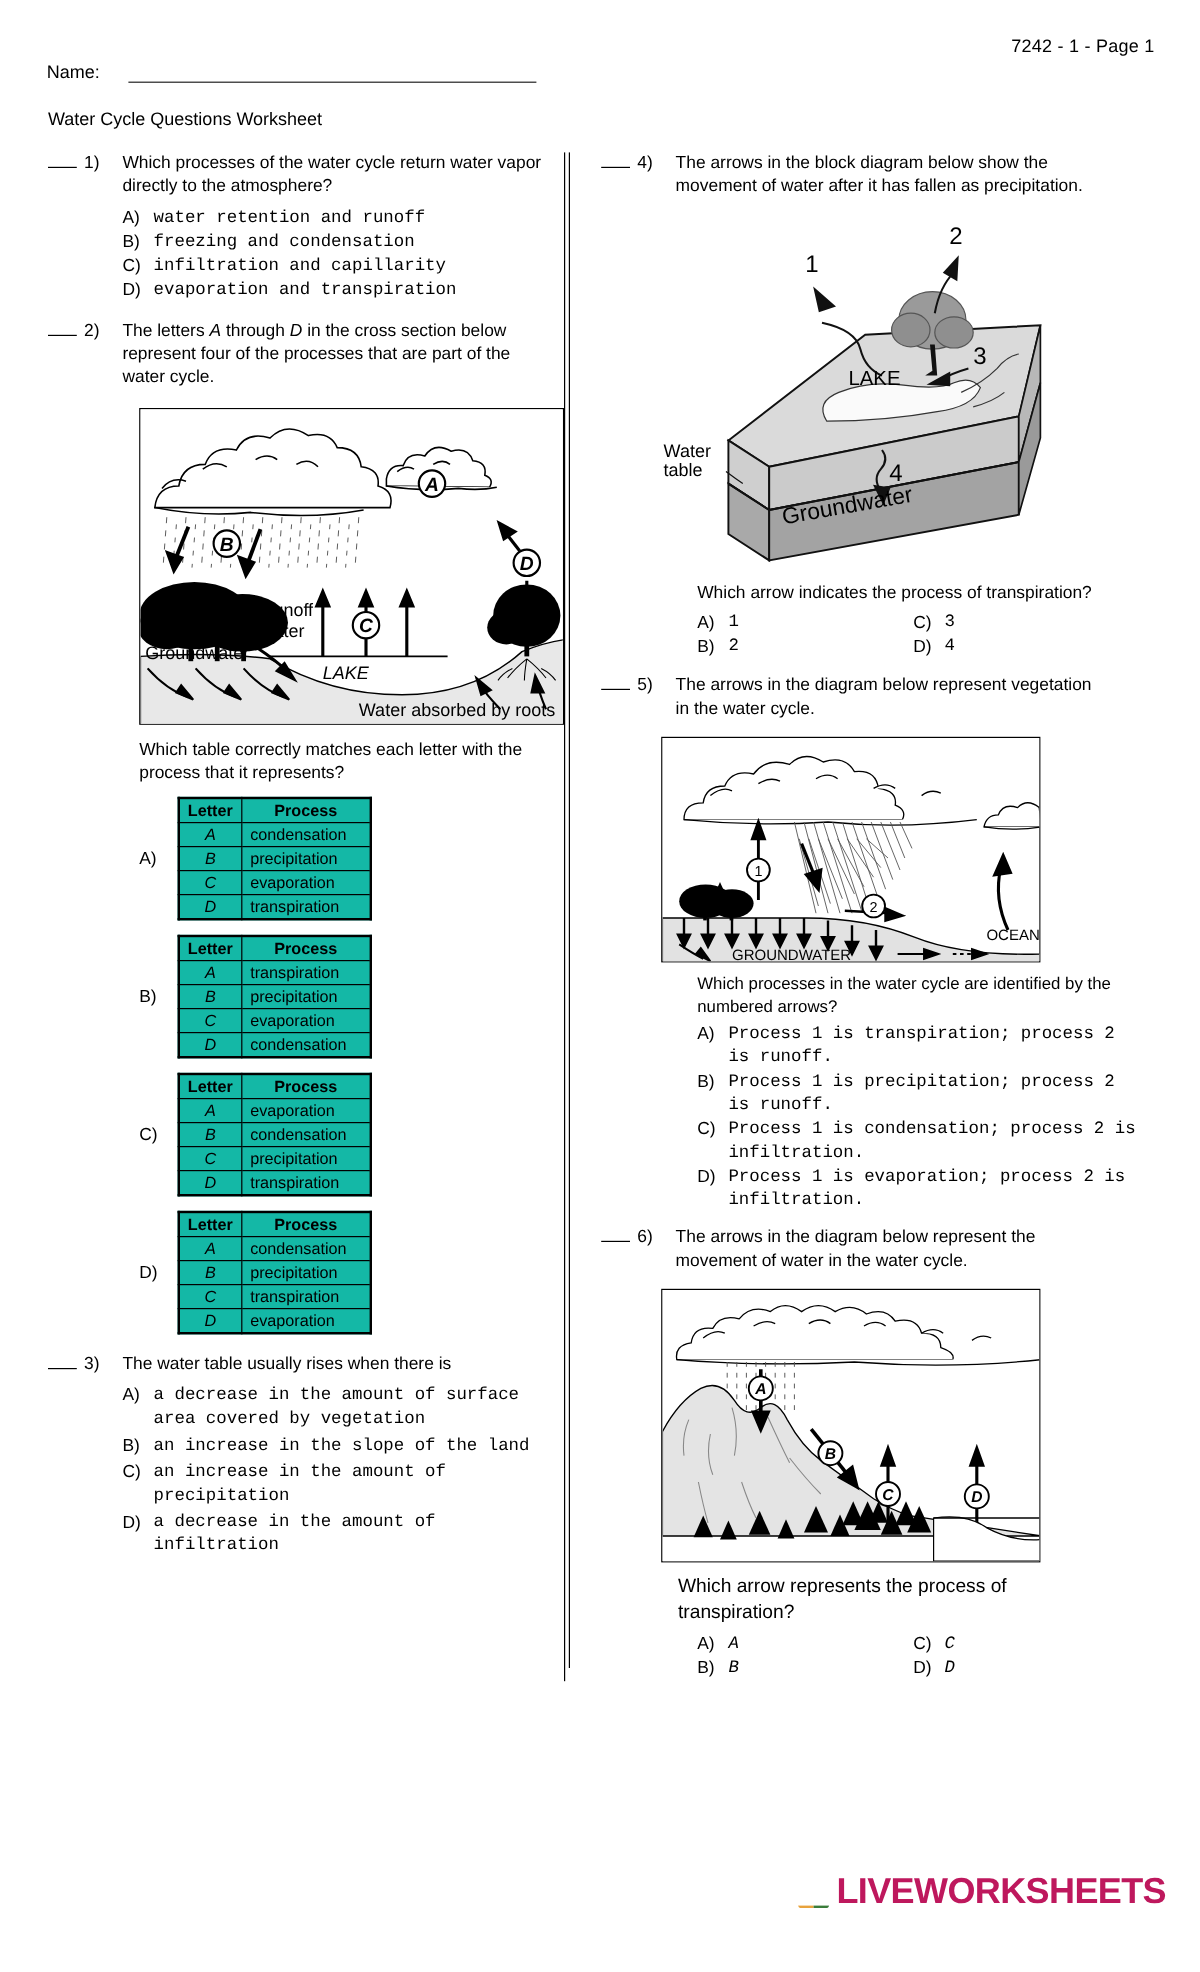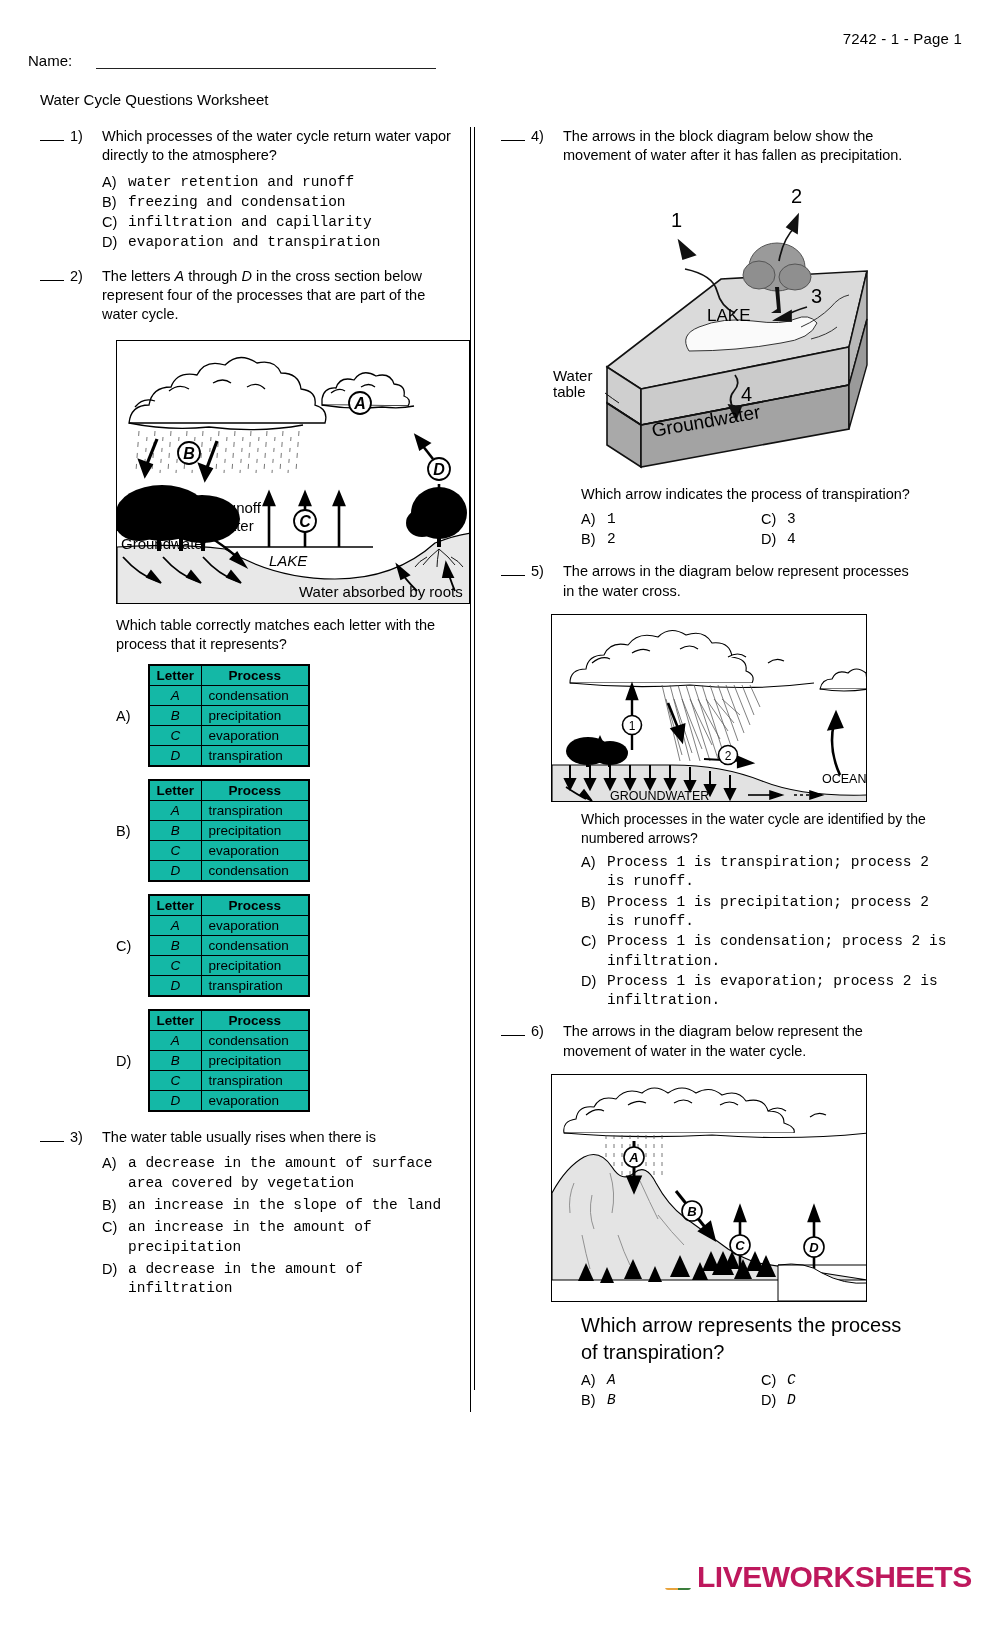--- a/index.html
+++ b/index.html
@@ -13,21 +13,21 @@
     overflow:hidden;
   }
   .page { position:relative; width:1000px; height:1643px; padding:16px; }
 
   
   .page-code {
     position:absolute; right:38px; top:30px;
     font-size:15px; letter-spacing:.2px;
   }
   .name-row {
-    position:absolute; left:28px; top:52px;
+    position:absolute; left:39px; top:52px;
     display:flex; align-items:flex-end; gap:24px;
   }
   .name-label { font-size:15px; }
   .name-line { width:340px; border-bottom:1.6px solid #222; height:14px; }
   .ws-title { position:absolute; left:40px; top:91px; font-size:15px; }
 
   
   .columns { position:absolute; left:0; top:127px; width:1000px; display:flex; }
   .col { width:470px; position:relative; }
   .col-left { padding-left:40px; padding-right:8px; }
@@ -480,21 +480,21 @@
             <span class="opt-key">D)</span>
             <span class="opt-txt">4</span>
           </div>
         </div>
       </div>
 
       <div class="q" style="margin-top:12px; margin-bottom:6px;">
         <div class="q-blank"><i></i></div>
         <div class="q-num">5)</div>
         <div class="q-body">
-          <div class="q-stem">The arrows in the diagram below represent processes in the water cross.</div>
+          <div class="q-stem">The arrows in the diagram below represent vegetation in the water cycle.</div>
         </div>
       </div>
 
       <div class="fig" style="margin-left:50px;width:316px;height:188px;">
         <svg viewBox="0 0 316 188" width="316" height="188">
           <rect x="0" y="0" width="316" height="188" fill="#fff"></rect>
 
           <g fill="#fff" stroke="#000" stroke-width="1.1">
             <path d="M18 68 q0-14 16-14 q2-14 18-14 q6-14 24-10 q10-14 30-8 q12-12 28 -2 q18-6 26 8 q18-2 20 14 q16 2 14 14 q10 4 6 12 L18 68 Z"></path>
             <path d="M18 68 q60 6 120 2 q60 6 124 -2"></path>
@@ -667,21 +667,21 @@
               <path d="M150 196 l9 -20 l9 20 Z"></path>
             <path d="M172 194 l8 -18 l8 18 Z"></path>
               <path d="M194 196 l9 -20 l9 20 Z"></path>
           </g>
 
           <path d="M226 190 q28 -4 44 8 q22 12 46 10 L316 226 L226 226 Z" fill="#fff" stroke="#000" stroke-width="1"></path>
           <line x1="226" y1="190" x2="316" y2="190" stroke="#000" stroke-width="1.2"></line>
         </svg>
       </div>
 
-      <div style="margin-left:80px; width:340px; font-size:20px; line-height:1.33; margin-top:10px;">Which arrow represents the process of transpiration?</div>
+      <div style="margin-left:64px; width:340px; font-size:16px; line-height:1.33; margin-top:10px;">Which arrow represents the process of transpiration?</div>
 
       <div class="opts-2col" style="margin-left:80px; margin-top:6px; width:360px; font-size:14.5px;">
         <div class="half">
           <div class="opt">
             <span class="opt-key">A)</span>
             <span class="opt-txt ital">A</span>
           </div>
           <div class="opt">
             <span class="opt-key">B)</span>
             <span class="opt-txt ital">B</span>

